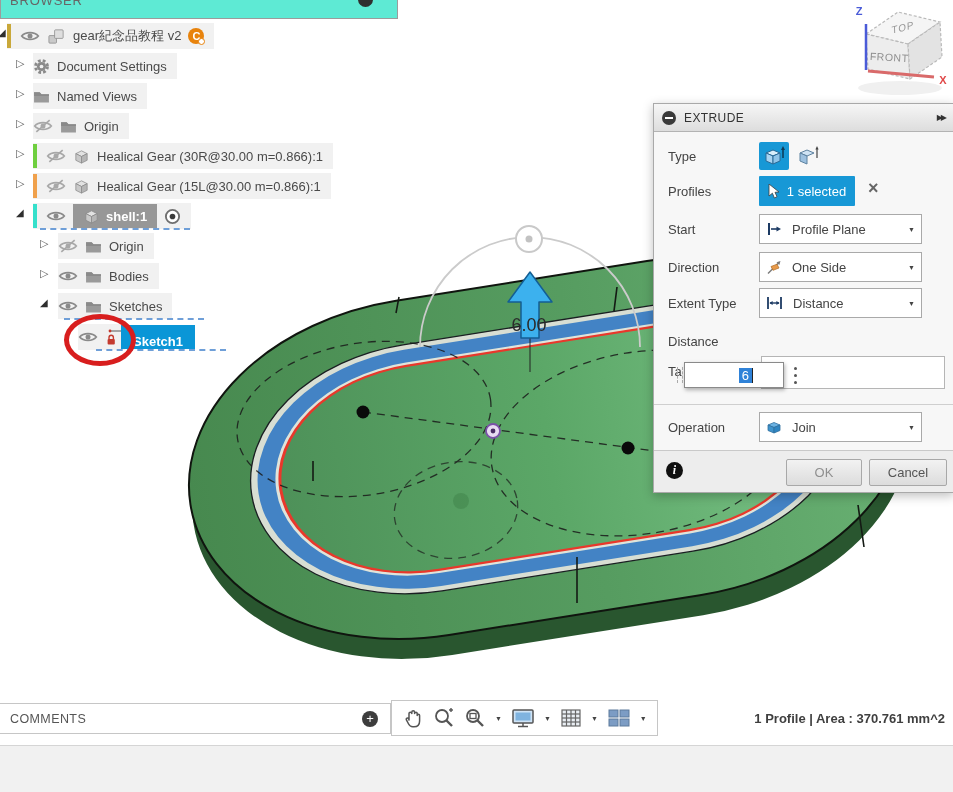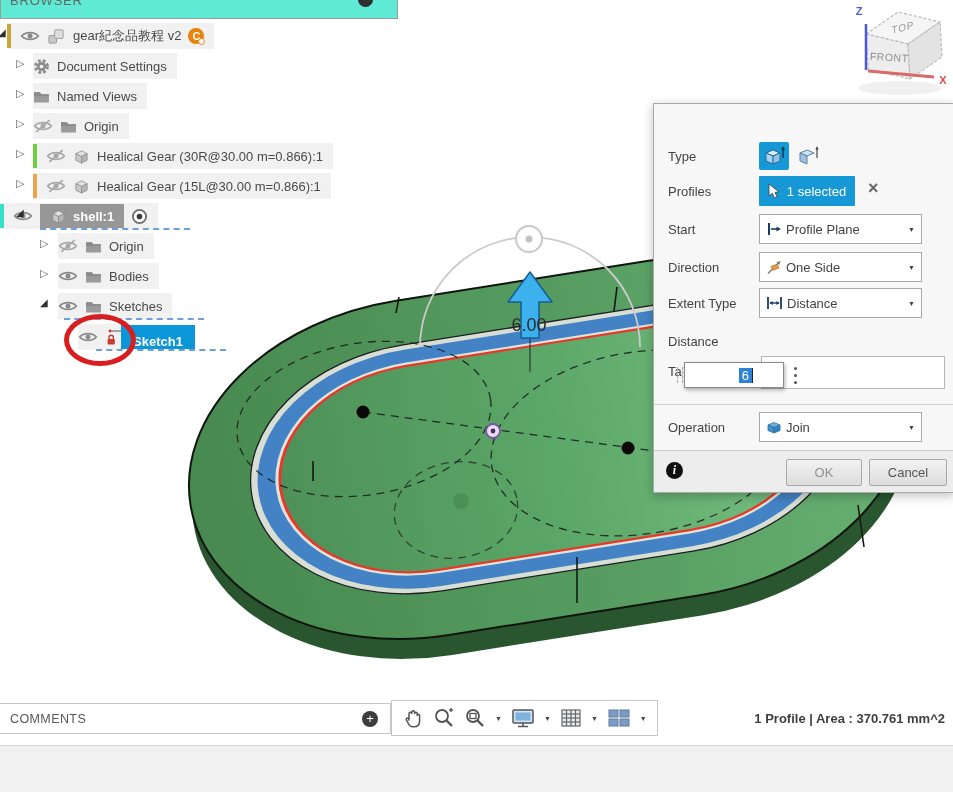--- a/index.html
+++ b/index.html
@@ -35,21 +35,21 @@
        border:1px solid #a9a9a9;box-shadow:0 3px 10px rgba(0,0,0,.25);z-index:30;font-size:13px;color:#444;}
   .dlg-head{height:27px;background:linear-gradient(#f6f6f6,#dddddd);border-bottom:1px solid #b3b3b3;
        display:flex;align-items:center;padding:0 8px;gap:8px;}
   .dlg-title{font-size:12px;color:#333;letter-spacing:.4px;}
   .collapse-dot{width:14px;height:14px;border-radius:50%;background:#3a3a3a;position:relative;}
   .collapse-dot::after{content:"";position:absolute;left:3px;top:6px;width:8px;height:2px;background:#fff;}
   .pinfly{margin-left:auto;font-size:8px;color:#333;letter-spacing:-2px;}
   .drow{position:absolute;left:0;width:100%;display:flex;align-items:center;}
   .dlabel{position:absolute;left:14px;}
   .field{position:absolute;left:105px;width:163px;height:30px;background:#fff;border:1px solid #a9a9a9;
-       display:flex;align-items:center;padding:0 6px;gap:4px;box-sizing:border-box;}
+       display:flex;align-items:center;padding:0 6px;gap:10px;box-sizing:border-box;}
   .caret{margin-left:auto;font-size:7px;color:#444;}
   .typebtn{position:absolute;width:30px;height:28px;border-radius:2px;display:flex;align-items:center;justify-content:center;}
   .typebtn.sel{background:#1798d6;}
   .profiles-btn{position:absolute;left:105px;width:96px;height:30px;background:#1798d6;color:#fff;
        display:flex;align-items:center;justify-content:center;gap:6px;border-radius:1px;}
   .clear-x{position:absolute;left:214px;top:2px;font-size:18px;color:#666;font-weight:bold;}
   .divline{position:absolute;left:0;width:100%;border-top:1px solid #cfcfcf;}
   .taper-under{position:absolute;left:107px;right:8px;top:252px;height:33px;background:#fff;border:1px solid #b5b5b5;box-sizing:border-box;}
   .float-input{position:absolute;left:30px;top:258px;width:100px;height:26px;background:#fff;border:1px solid #8a8a8a;
        box-shadow:1px 2px 4px rgba(0,0,0,.3);display:flex;align-items:center;justify-content:flex-end;
@@ -277,21 +277,21 @@
         </svg>
       <svg width="17" height="17">
           <use href="#sym-cube"></use>
         </svg>
       <span class="lbl">Healical Gear (15L@30.00 m=0.866):1</span>
     </div>
   </div>
 
   <div class="trow" style="top:182px">
     <span class="arrow exp" style="left:16px">◢</span>
-    <div class="chip" style="">
+    <div class="chip" style="margin-left:33px">
       <span class="cbar" style="background:#35e0cb"></span>
       <svg width="20" height="14">
           <use href="#sym-eye"></use>
         </svg>
       <div class="graychip">
         <svg width="17" height="17">
             <use href="#sym-cube"></use>
           </svg>
         <span class="lbl">shell:1</span>
       </div>
@@ -354,20 +354,25 @@
     <div class="bluechip" style="margin-left:-4px">
       <span class="lbl">Sketch1</span>
     </div>
     <span class="dashu" style="left:96px;width:130px"></span>
   </div>
 </div>
 
 <div class="red-annot"></div>
 
 <div class="dialog">
+  <div class="dlg-head">
+    <span class="collapse-dot"></span>
+    <span class="dlg-title">EXTRUDE</span>
+    <span class="pinfly">▶▶</span>
+  </div>
 
   <div class="drow" style="top:36px;height:32px">
     <span class="dlabel">Type</span>
     <span class="typebtn sel" style="left:105px">
       <svg width="24" height="24" viewBox="0 0 24 24">
         <polygon points="4,9 11,6 18,9 11,12" fill="#d9effb" stroke="#2a6a96" stroke-width="1"></polygon>
         <polygon points="4,9 11,12 11,20 4,17" fill="#a8d4f2" stroke="#2a6a96" stroke-width="1"></polygon>
         <polygon points="11,12 18,9 18,17 11,20" fill="#8fc4e8" stroke="#2a6a96" stroke-width="1"></polygon>
         <line x1="21" y1="14" x2="21" y2="4" stroke="#0d3a55" stroke-width="1.5"></line>
         <polygon points="21,2 19,6 23,6" fill="#0d3a55"></polygon>

